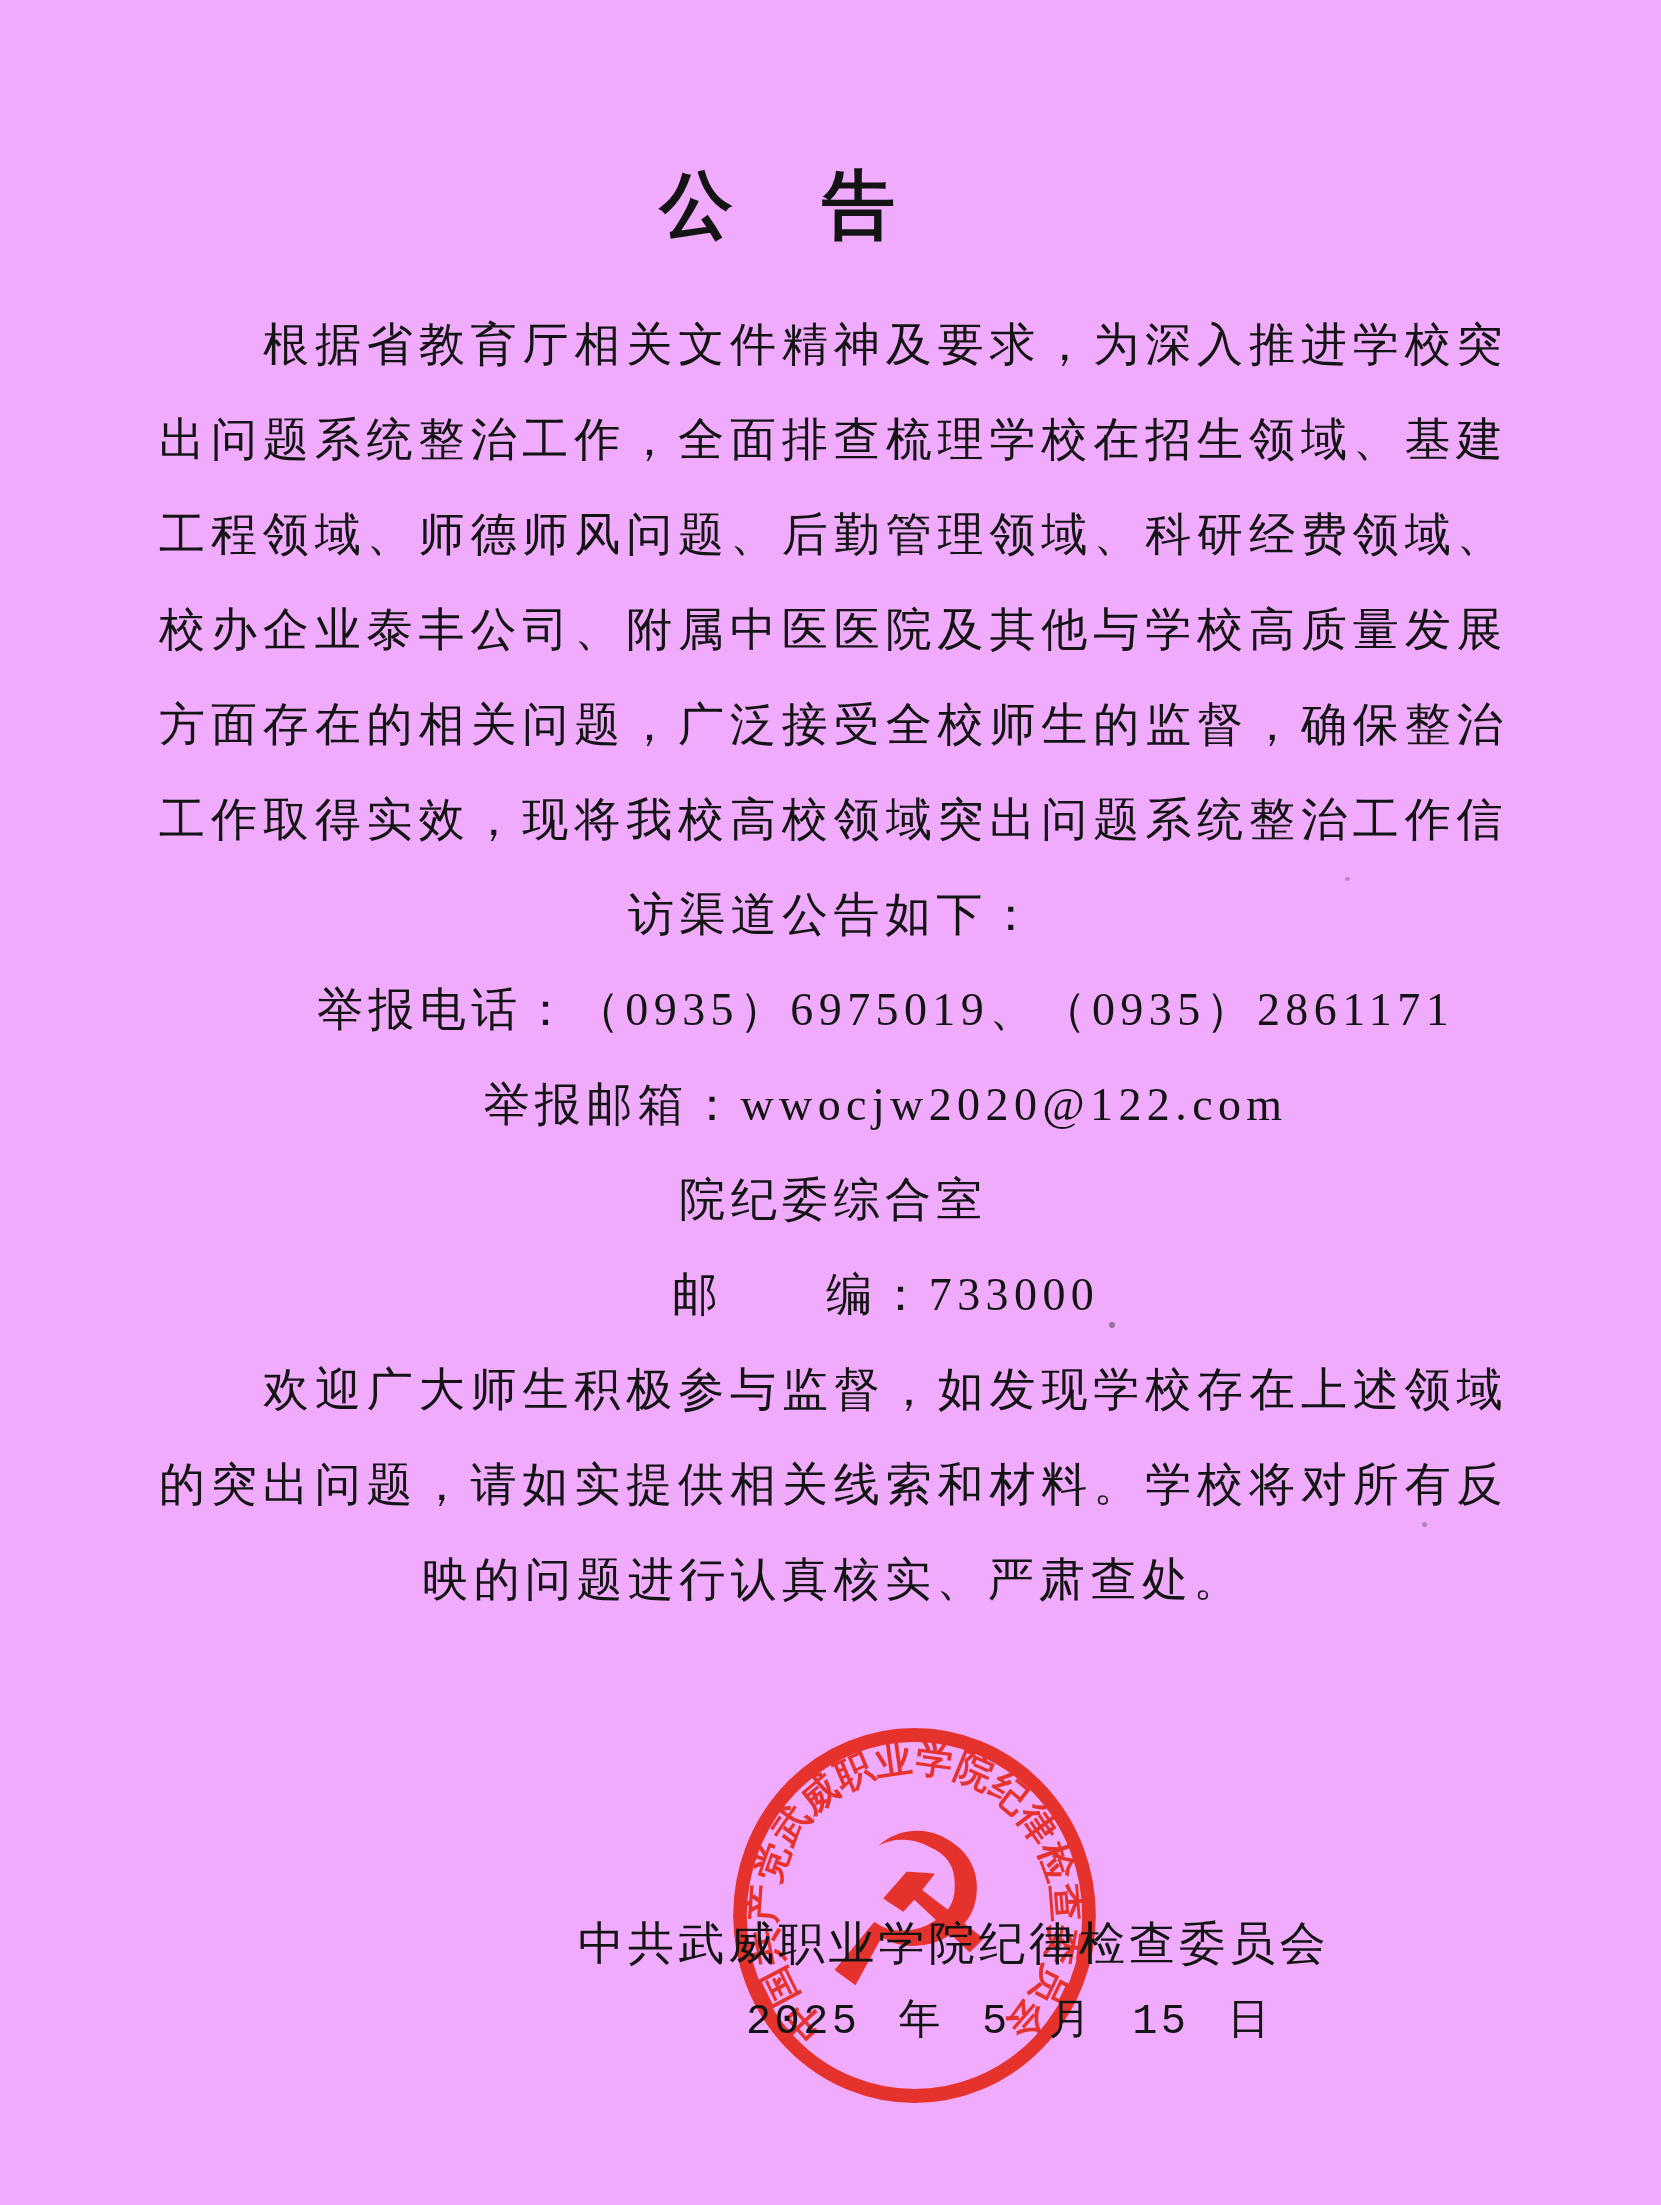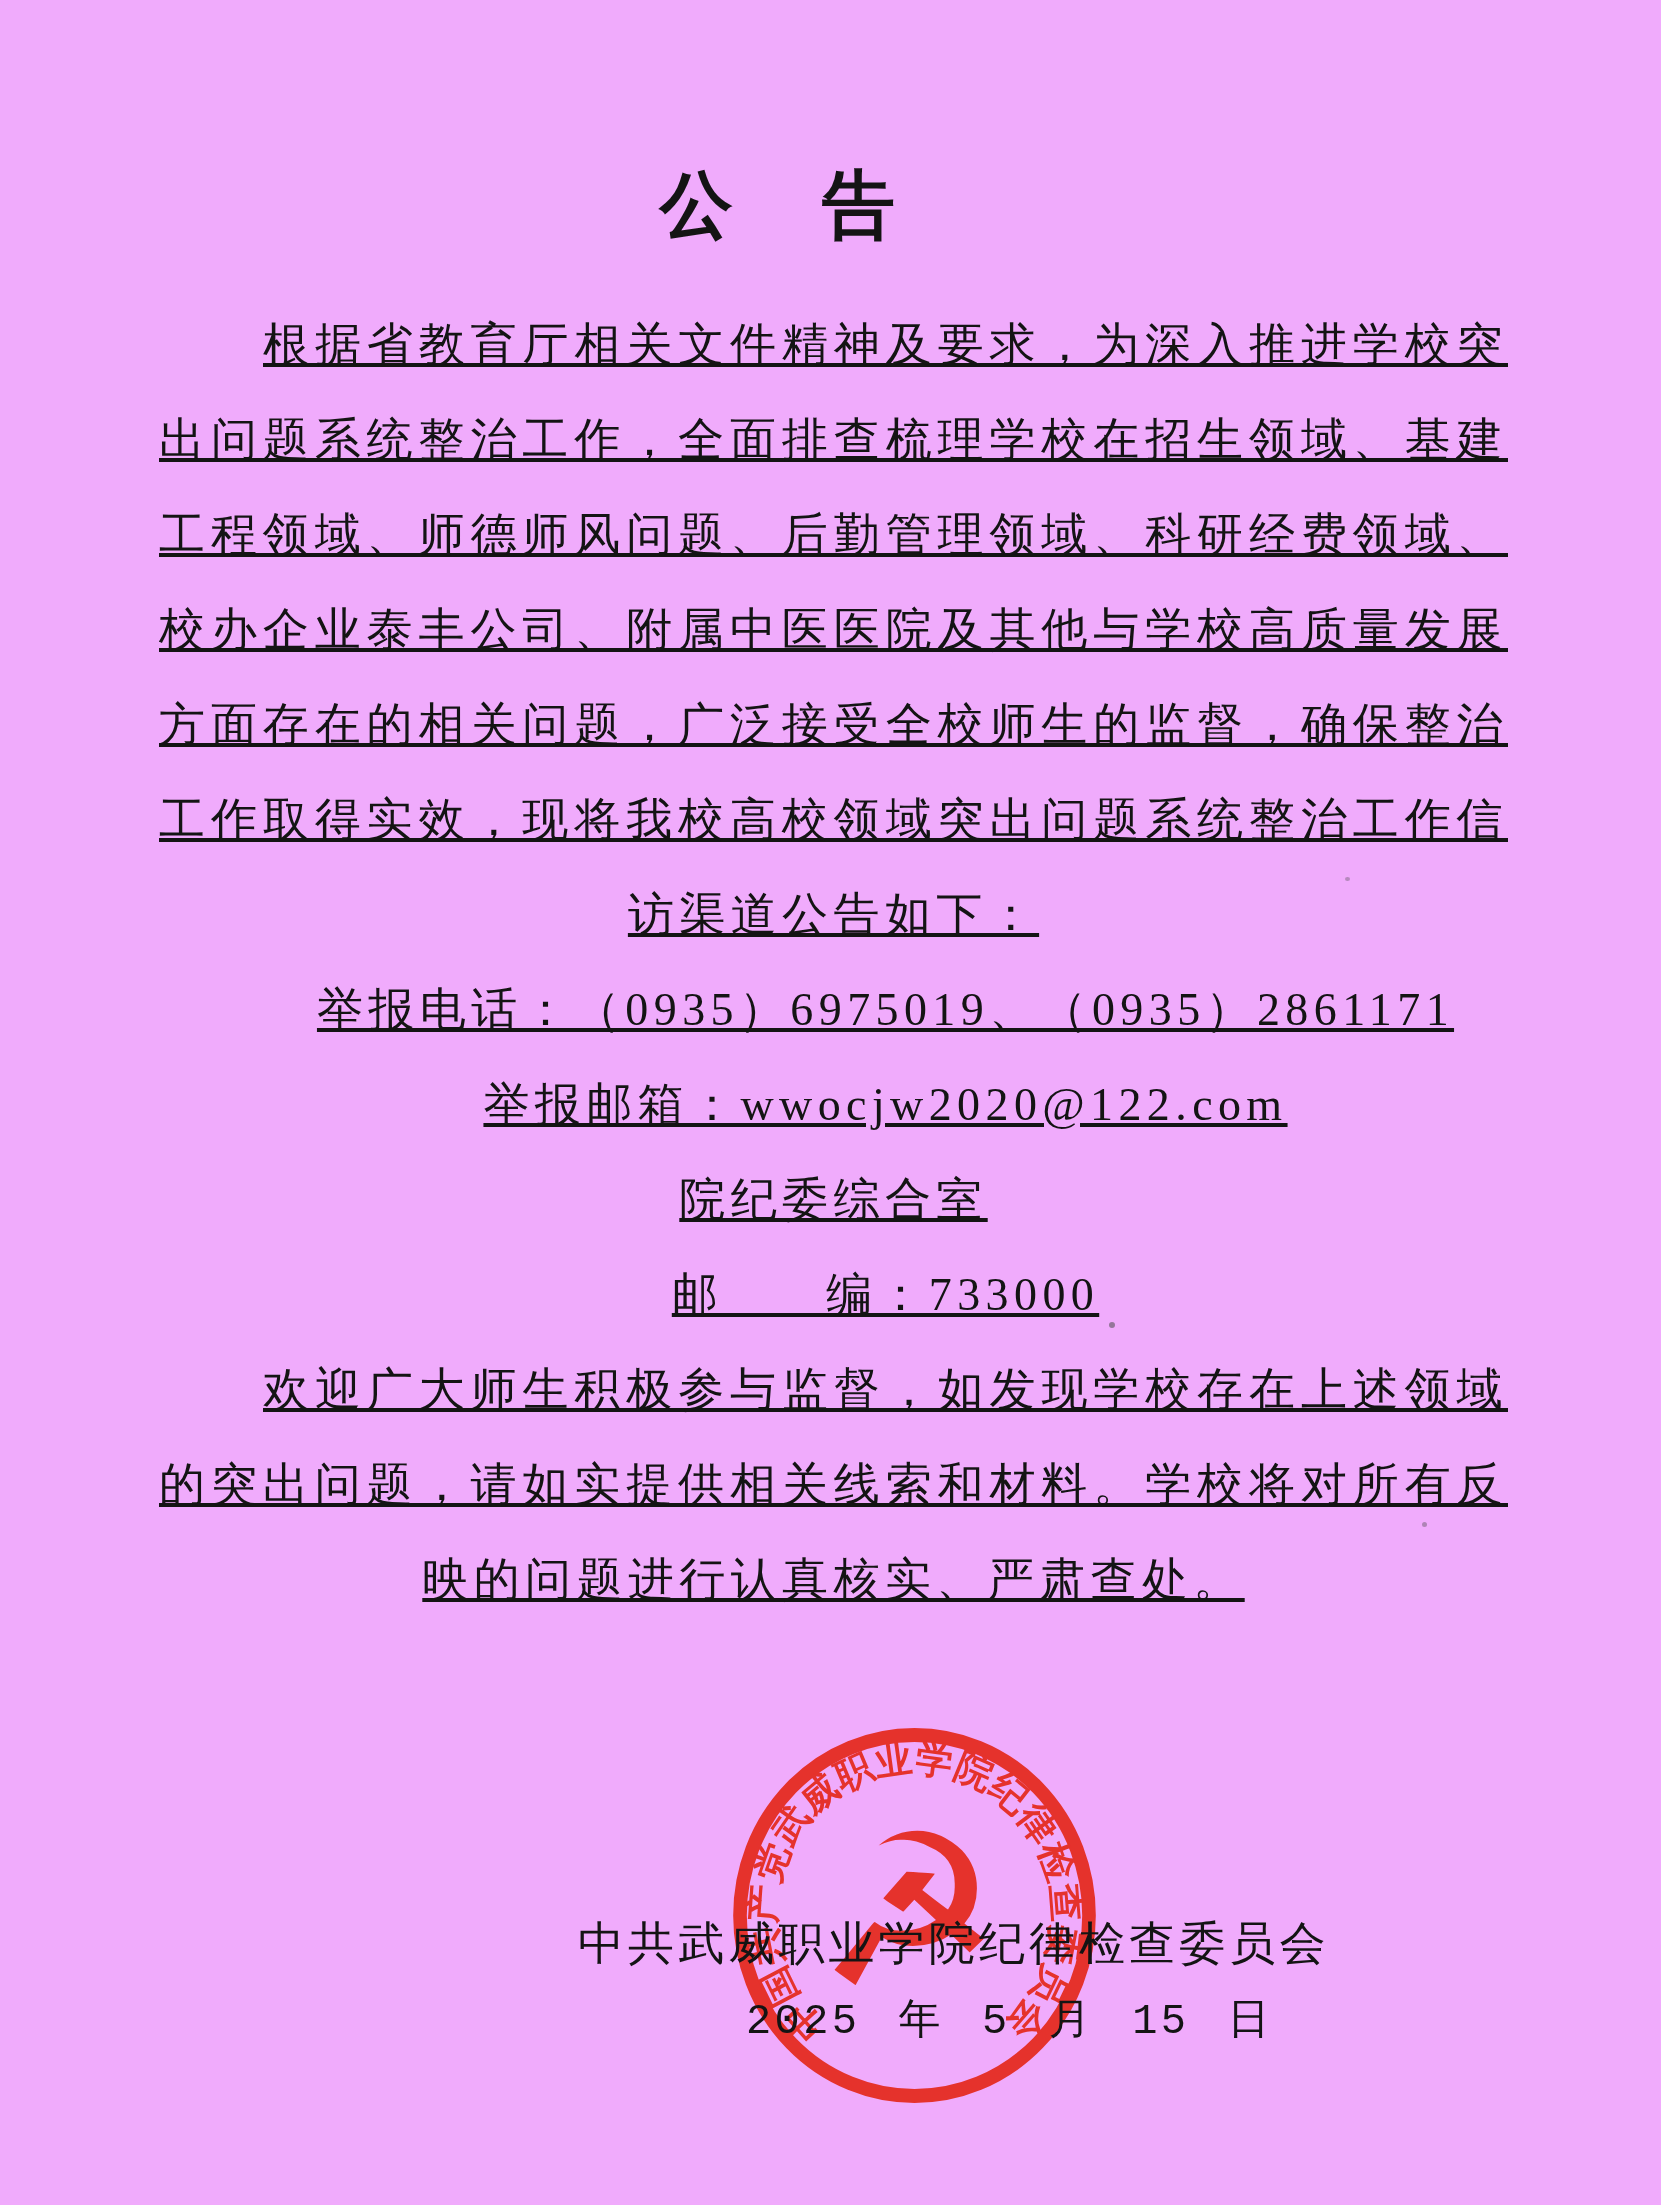--- a/index.html
+++ b/index.html
@@ -23,21 +23,20 @@
     z-index:3;
   }
   .body-block{
     position:absolute;
     left:159px;top:297px;
     width:1349px;
     font-size:46px;
     line-height:95px;
     letter-spacing:5.4px;
     z-index:3;
-    text-decoration:underline;
   }
   .line{height:95px;text-align:center;}
   .jl{text-align:justify;text-align-last:justify;}
   .il{text-indent:104px;}
   .signature{
     position:absolute;
     left:578px;top:1913px;
     font-size:46px;
     letter-spacing:4.1px;
     white-space:pre;

